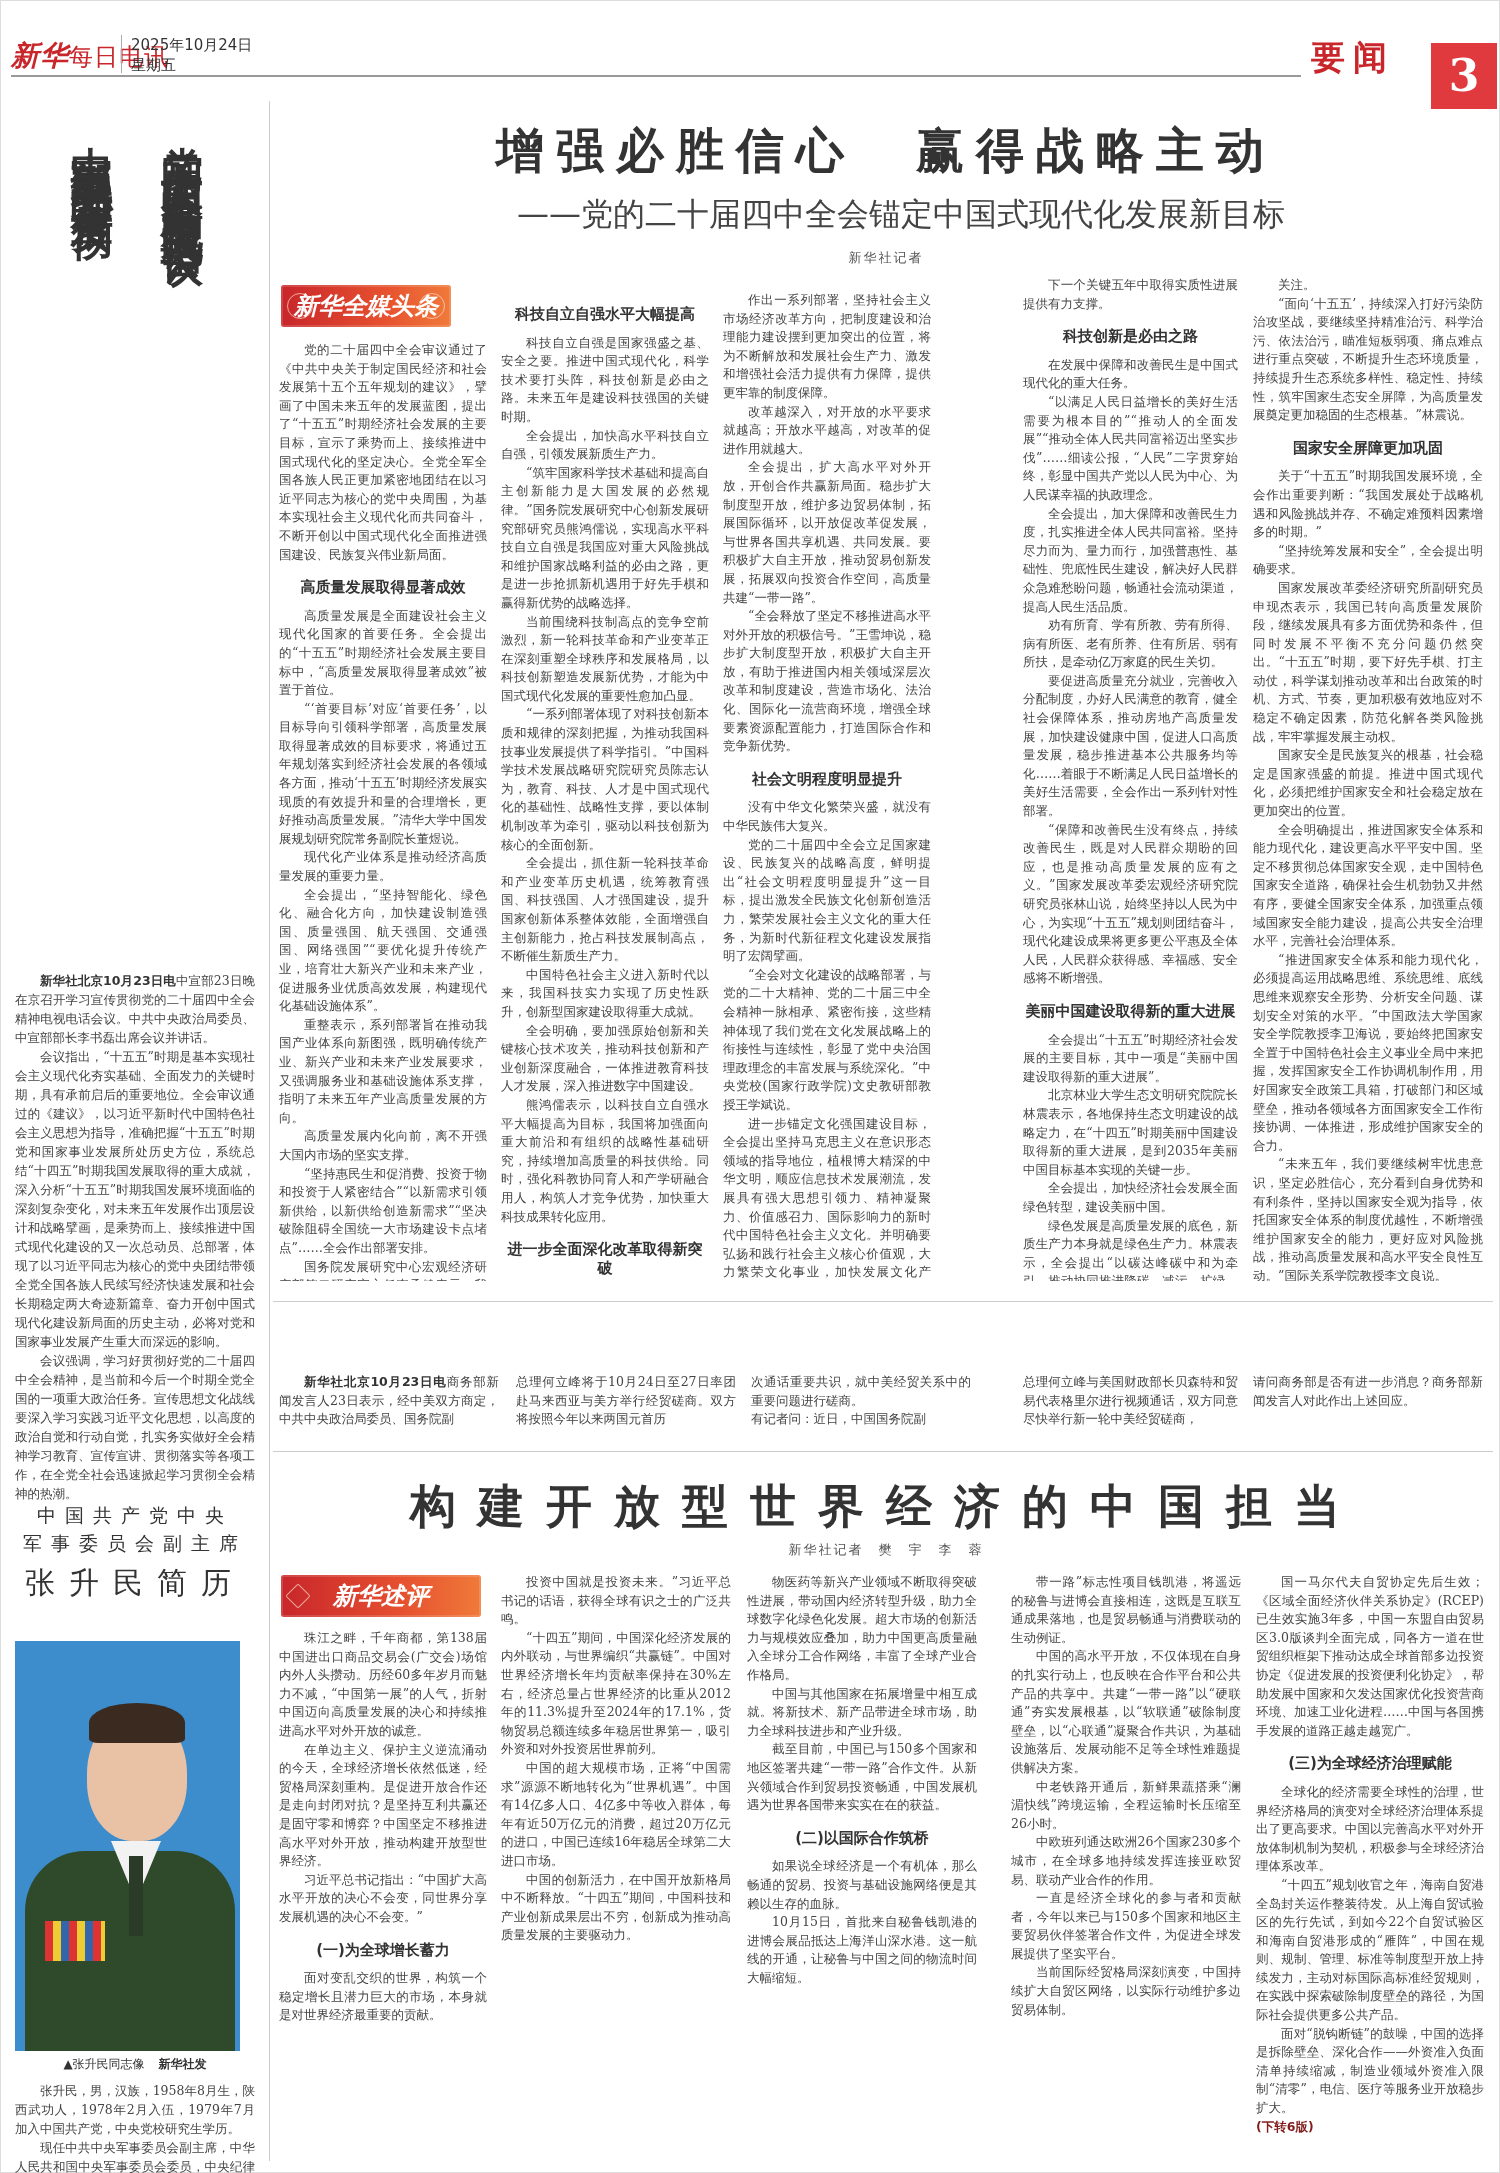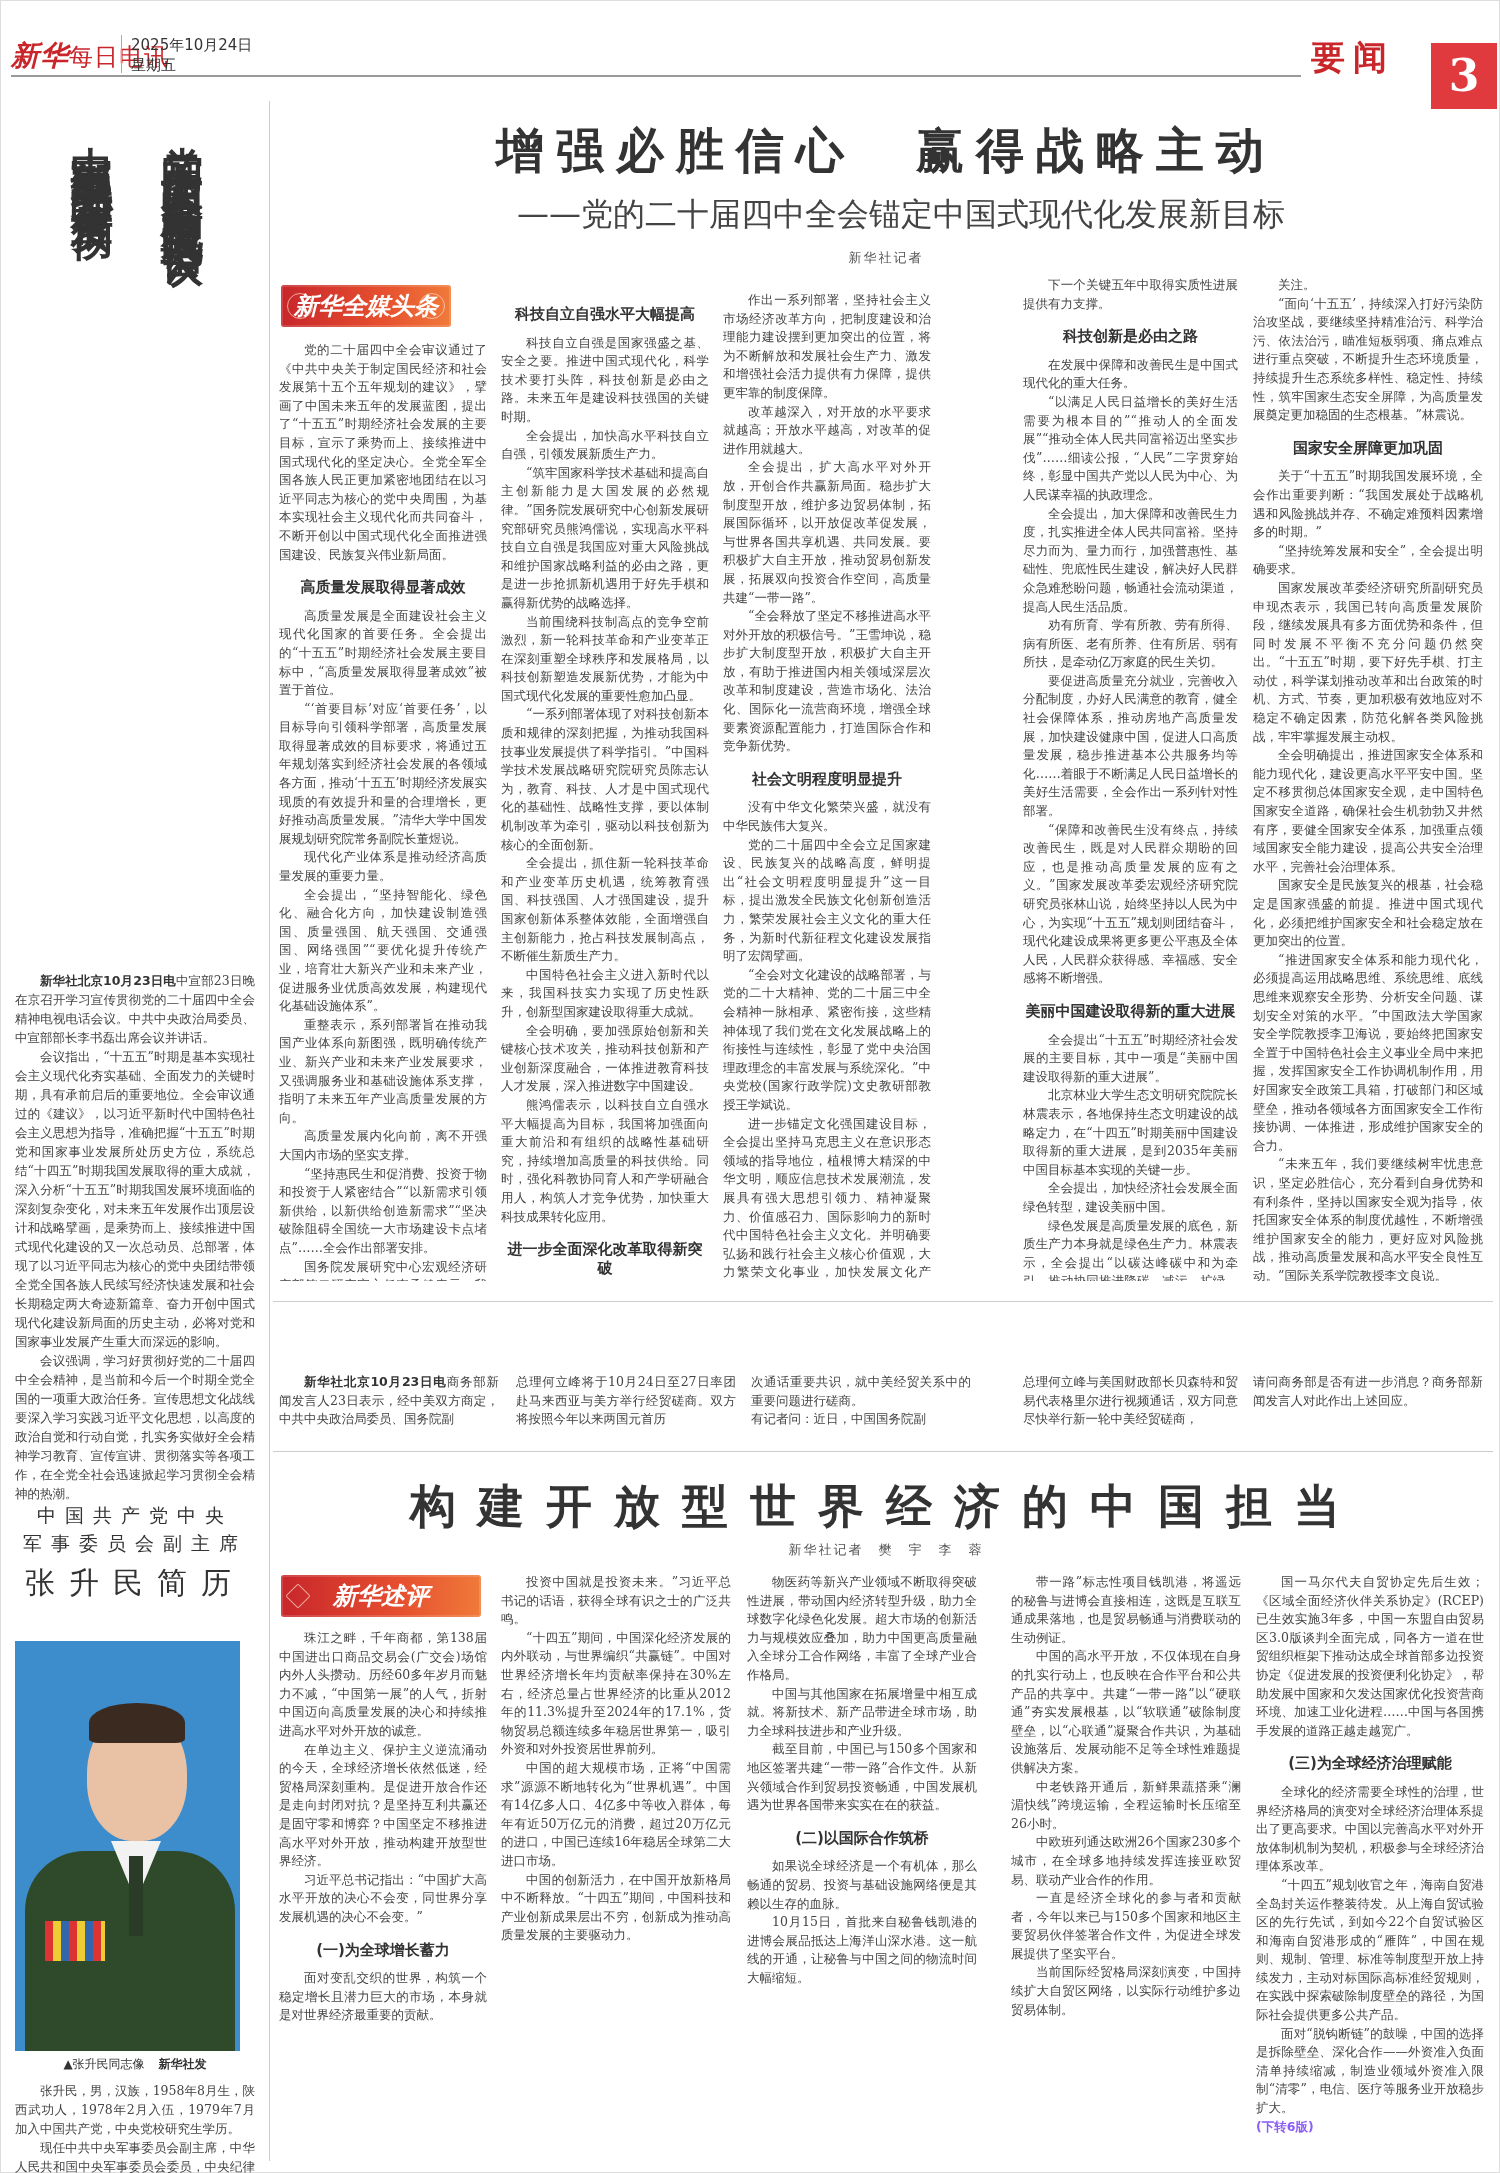--- a/index.html
+++ b/index.html
@@ -33,21 +33,21 @@
   .photo .head { position: absolute; left: 72px; top: 70px; width: 100px; height: 130px; background: #e9c2a6; border-radius: 48% 48% 45% 45%; }
   .photo .hair { position: absolute; left: 74px; top: 62px; width: 96px; height: 40px; background: #3a2a20; border-radius: 50% 50% 10% 10%; }
   .photo .uniform { position: absolute; left: 10px; top: 210px; width: 210px; height: 210px; background: #2f4a2a; border-radius: 60px 60px 0 0; }
   .photo .collar { position: absolute; left: 96px; top: 200px; width: 50px; height: 60px; background: #f2f2f2; clip-path: polygon(0 0, 100% 0, 50% 100%); }
   .photo .tie { position: absolute; left: 114px; top: 215px; width: 14px; height: 80px; background: #2a3b28; }
   .photo .ribbons { position: absolute; left: 30px; top: 280px; width: 60px; height: 40px; background: repeating-linear-gradient(90deg, #d33 0 8px, #ec3 8px 16px, #36a 16px 24px); }
   .caption { position: absolute; left: 0; top: 1955px; width: 240px; text-align: center; font-size: 12px; color: #333; }
   .caption .src { font-weight: bold; font-family: Liberation Serif, serif; margin-left: 14px; }
   .bio-body { position: absolute; left: 0; top: 1980px; width: 240px; font-size: 12.5px; line-height: 19px; color: #444; text-align: justify; }
   .bio-body p { text-indent: 2em; }
-  .right-sign { text-align: right; font-weight: bold; font-family: "DejaVu Sans", sans-serif; color: #8b5cf6; }
+  .right-sign { text-align: right; font-weight: bold; font-family: "DejaVu Sans", sans-serif; color: #7f1d1d; }
 
   .vrule { position: absolute; left: 268px; top: 100px; width: 1px; height: 2060px; background: #ccc; }
 
   
   .lead-title { position: absolute; left: 270px; top: 118px; width: 1230px; text-align: center; font-size: 48px; font-weight: bold; color: #333; letter-spacing: 12px; }
   .lead-sub { position: absolute; left: 270px; top: 192px; width: 1230px; text-align: center; font-size: 32px; color: #444; padding-left: 30px; font-family: "DejaVu Sans", sans-serif; }
   .byline { position: absolute; width: 300px; text-align: center; font-size: 13px; color: #555; letter-spacing: 2px; }
 
   .badge { position: absolute; height: 42px; background: linear-gradient(90deg, #c8262b, #e6502f 60%, #f07a3a); border-radius: 3px; color: #fff; font-size: 24px; font-weight: bold; font-style: italic; text-align: center; line-height: 42px; font-family: "DejaVu Sans", sans-serif; box-shadow: inset 0 0 0 2px rgba(255,255,255,0.15); }
   .badge .deco { position: absolute; top: 8px; width: 26px; height: 26px; border: 1px solid rgba(255,220,200,0.7); border-radius: 50%; }
@@ -176,22 +176,22 @@
       <p>全会提出，加快经济社会发展全面绿色转型，建设美丽中国。</p>
       <p>绿色发展是高质量发展的底色，新质生产力本身就是绿色生产力。林震表示，全会提出“以碳达峰碳中和为牵引，推动协同推进降碳、减污、扩绿、增长，筑牢对生态安全屏障”，关键是要锚定绿色低碳发展方向，加快构建绿色低碳循环发展经济体系，完善碳市场等制度，为未来实现碳中和目标奠定基础。</p>
     </div>
   <div class="col" id="lead-col5" style="left:1252px; top:275px; width:230px; height:1005px;">
       <p>关注。</p>
       <p>“面向‘十五五’，持续深入打好污染防治攻坚战，要继续坚持精准治污、科学治污、依法治污，瞄准短板弱项、痛点难点进行重点突破，不断提升生态环境质量，持续提升生态系统多样性、稳定性、持续性，筑牢国家生态安全屏障，为高质量发展奠定更加稳固的生态根基。”林震说。</p>
       <h4>国家安全屏障更加巩固</h4>
       <p>关于“十五五”时期我国发展环境，全会作出重要判断：“我国发展处于战略机遇和风险挑战并存、不确定难预料因素增多的时期。”</p>
       <p>“坚持统筹发展和安全”，全会提出明确要求。</p>
       <p>国家发展改革委经济研究所副研究员申现杰表示，我国已转向高质量发展阶段，继续发展具有多方面优势和条件，但同时发展不平衡不充分问题仍然突出。“十五五”时期，要下好先手棋、打主动仗，科学谋划推动改革和出台政策的时机、方式、节奏，更加积极有效地应对不稳定不确定因素，防范化解各类风险挑战，牢牢掌握发展主动权。</p>
+      <p>国家安全是民族复兴的根基，社会稳定是国家强盛的前提。推进中国式现代化，必须把维护国家安全和社会稳定放在更加突出的位置。</p>
       <p>全会明确提出，推进国家安全体系和能力现代化，建设更高水平平安中国。坚定不移贯彻总体国家安全观，走中国特色国家安全道路，确保社会生机勃勃又井然有序，要健全国家安全体系，加强重点领域国家安全能力建设，提高公共安全治理水平，完善社会治理体系。</p>
-      <p>国家安全是民族复兴的根基，社会稳定是国家强盛的前提。推进中国式现代化，必须把维护国家安全和社会稳定放在更加突出的位置。</p>
       <p>“推进国家安全体系和能力现代化，必须提高运用战略思维、系统思维、底线思维来观察安全形势、分析安全问题、谋划安全对策的水平。”中国政法大学国家安全学院教授李卫海说，要始终把国家安全置于中国特色社会主义事业全局中来把握，发挥国家安全工作协调机制作用，用好国家安全政策工具箱，打破部门和区域壁垒，推动各领域各方面国家安全工作衔接协调、一体推进，形成维护国家安全的合力。</p>
       <p>“未来五年，我们要继续树牢忧患意识，坚定必胜信心，充分看到自身优势和有利条件，坚持以国家安全观为指导，依托国家安全体系的制度优越性，不断增强维护国家安全的能力，更好应对风险挑战，推动高质量发展和高水平安全良性互动。”国际关系学院教授李文良说。</p>
     </div>
 
   <div class="hrule" style="left:272px; top:1300px; width:1220px;"></div>
 
   <div class="col" style="left:278px; top:1372px; width:220px; height:60px;">
     <p><span class="dateline">新华社北京10月23日电</span><span>商务部新闻发言人23日表示，经中美双方商定，中共中央政治局委员、国务院副</span></p>
   </div>
   <div class="col" style="left:515px; top:1372px; width:220px; height:60px;">

